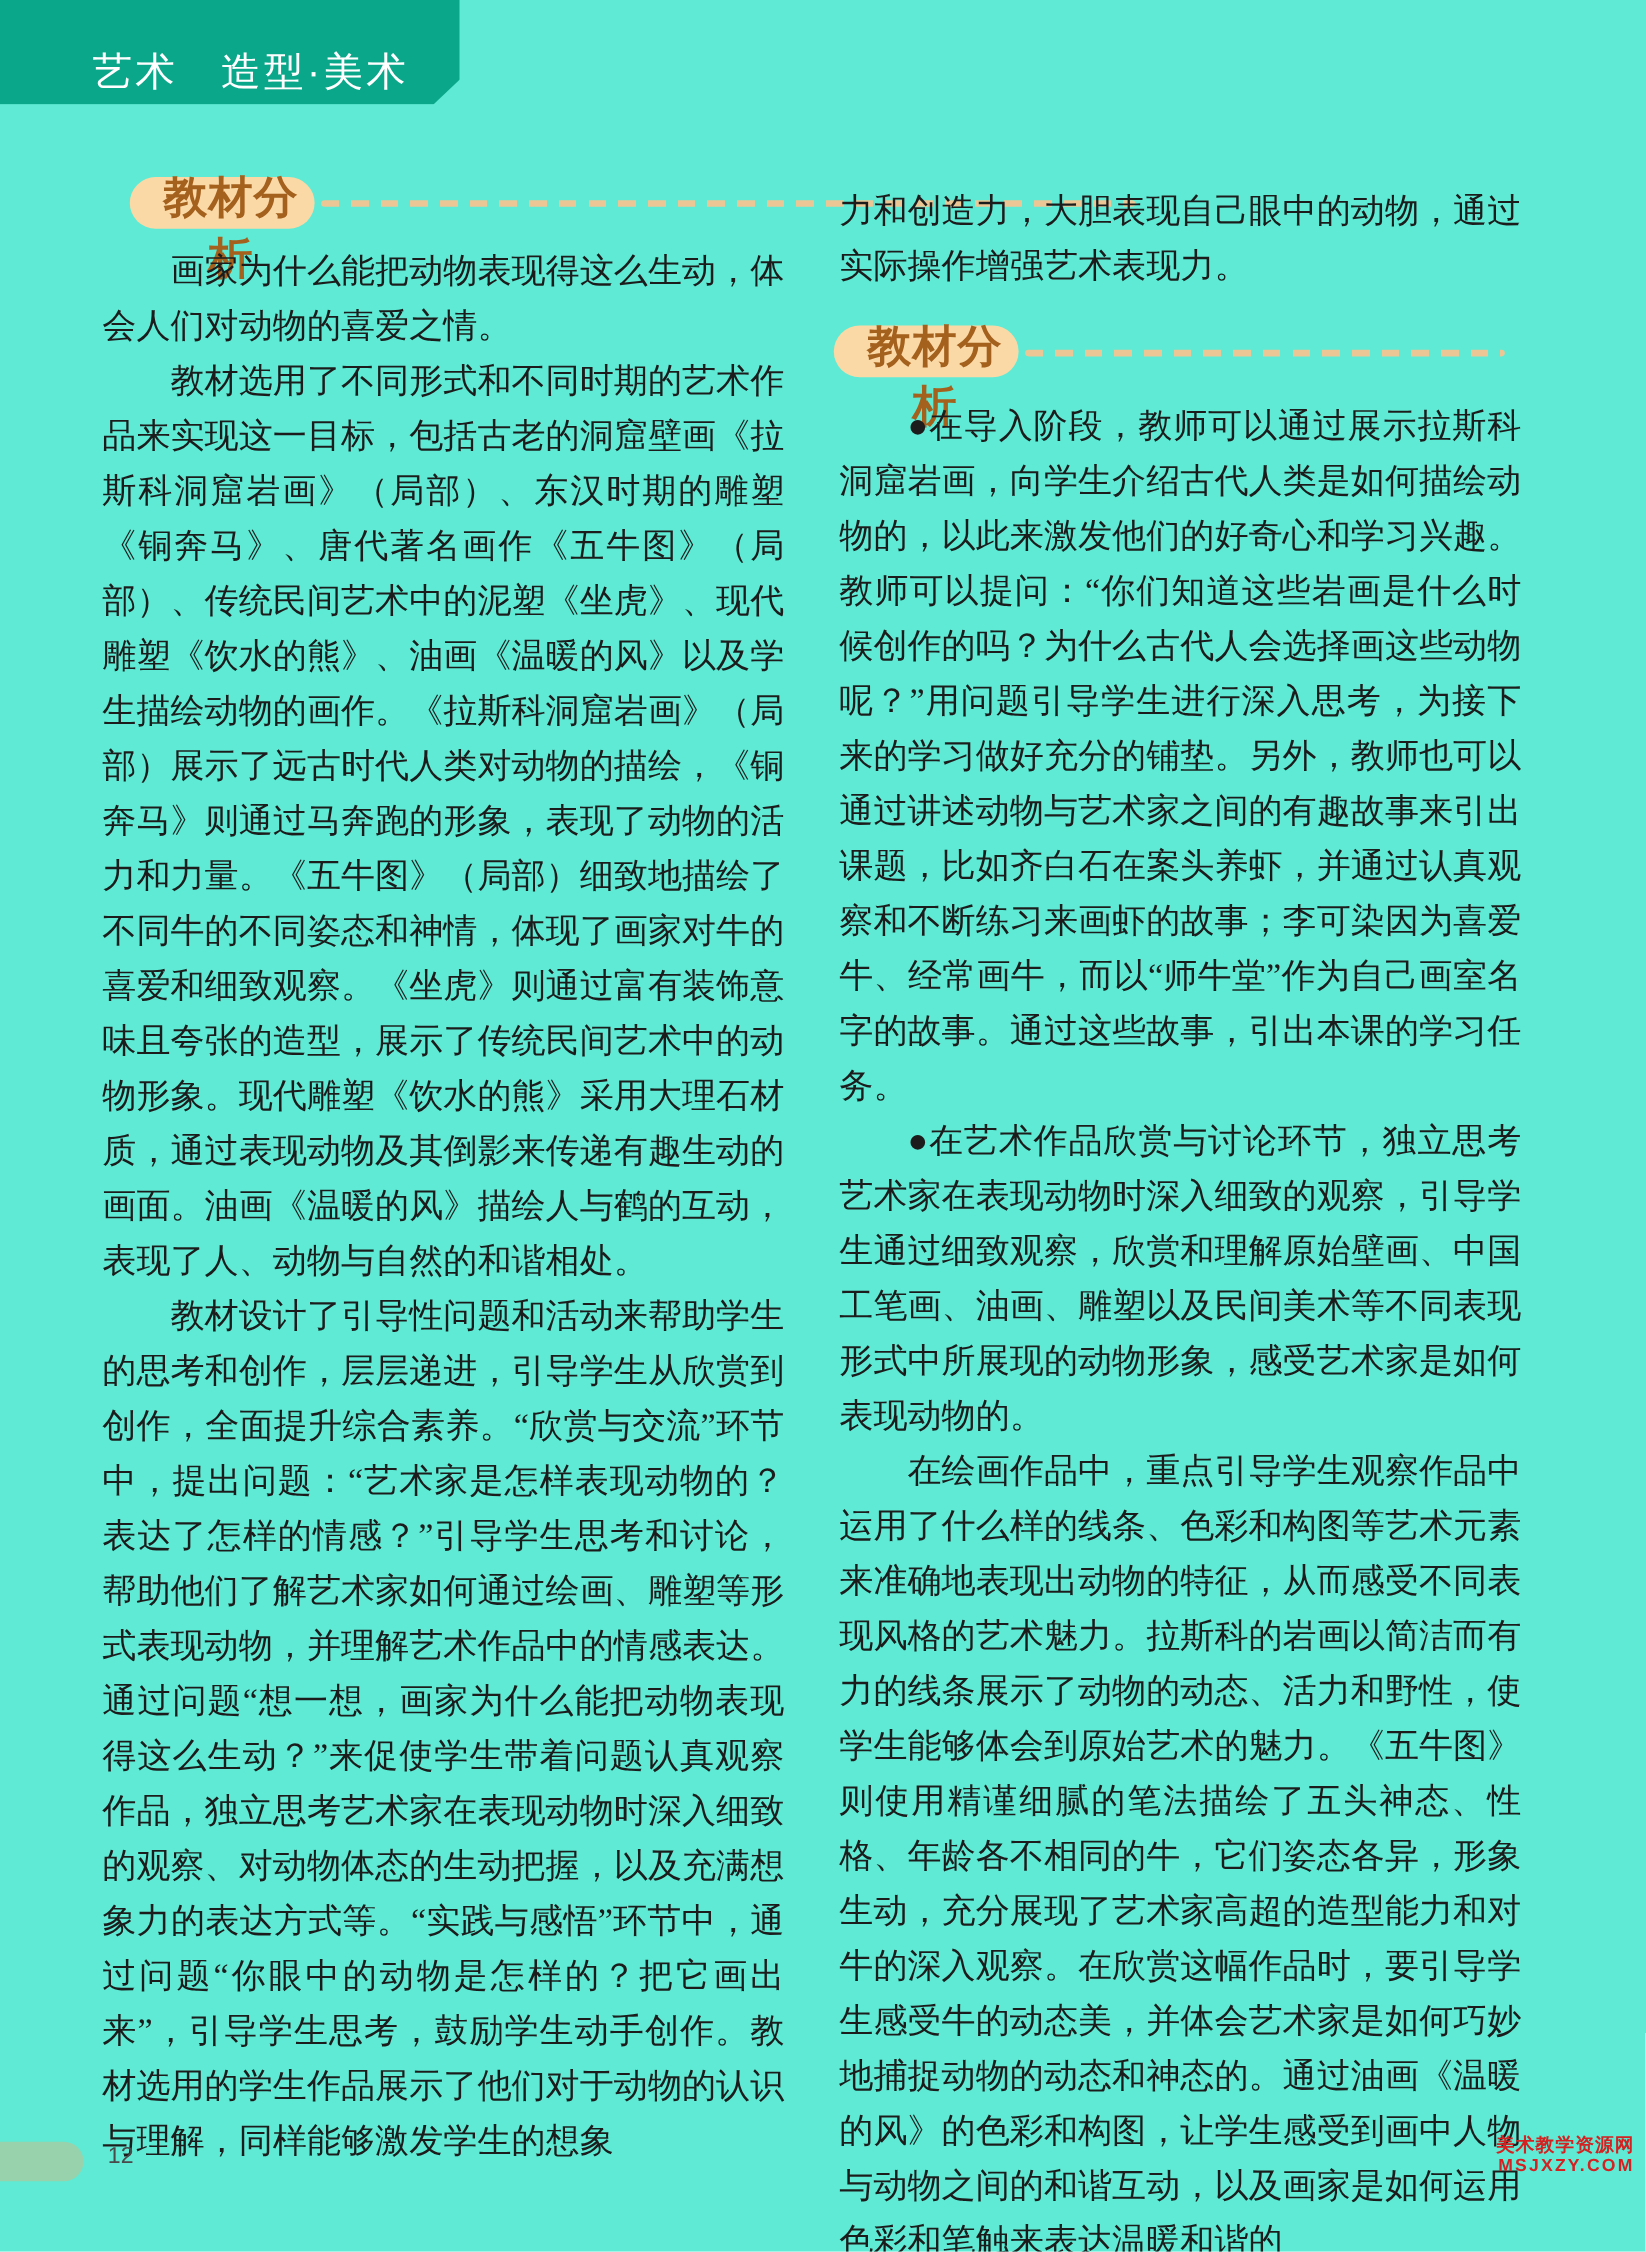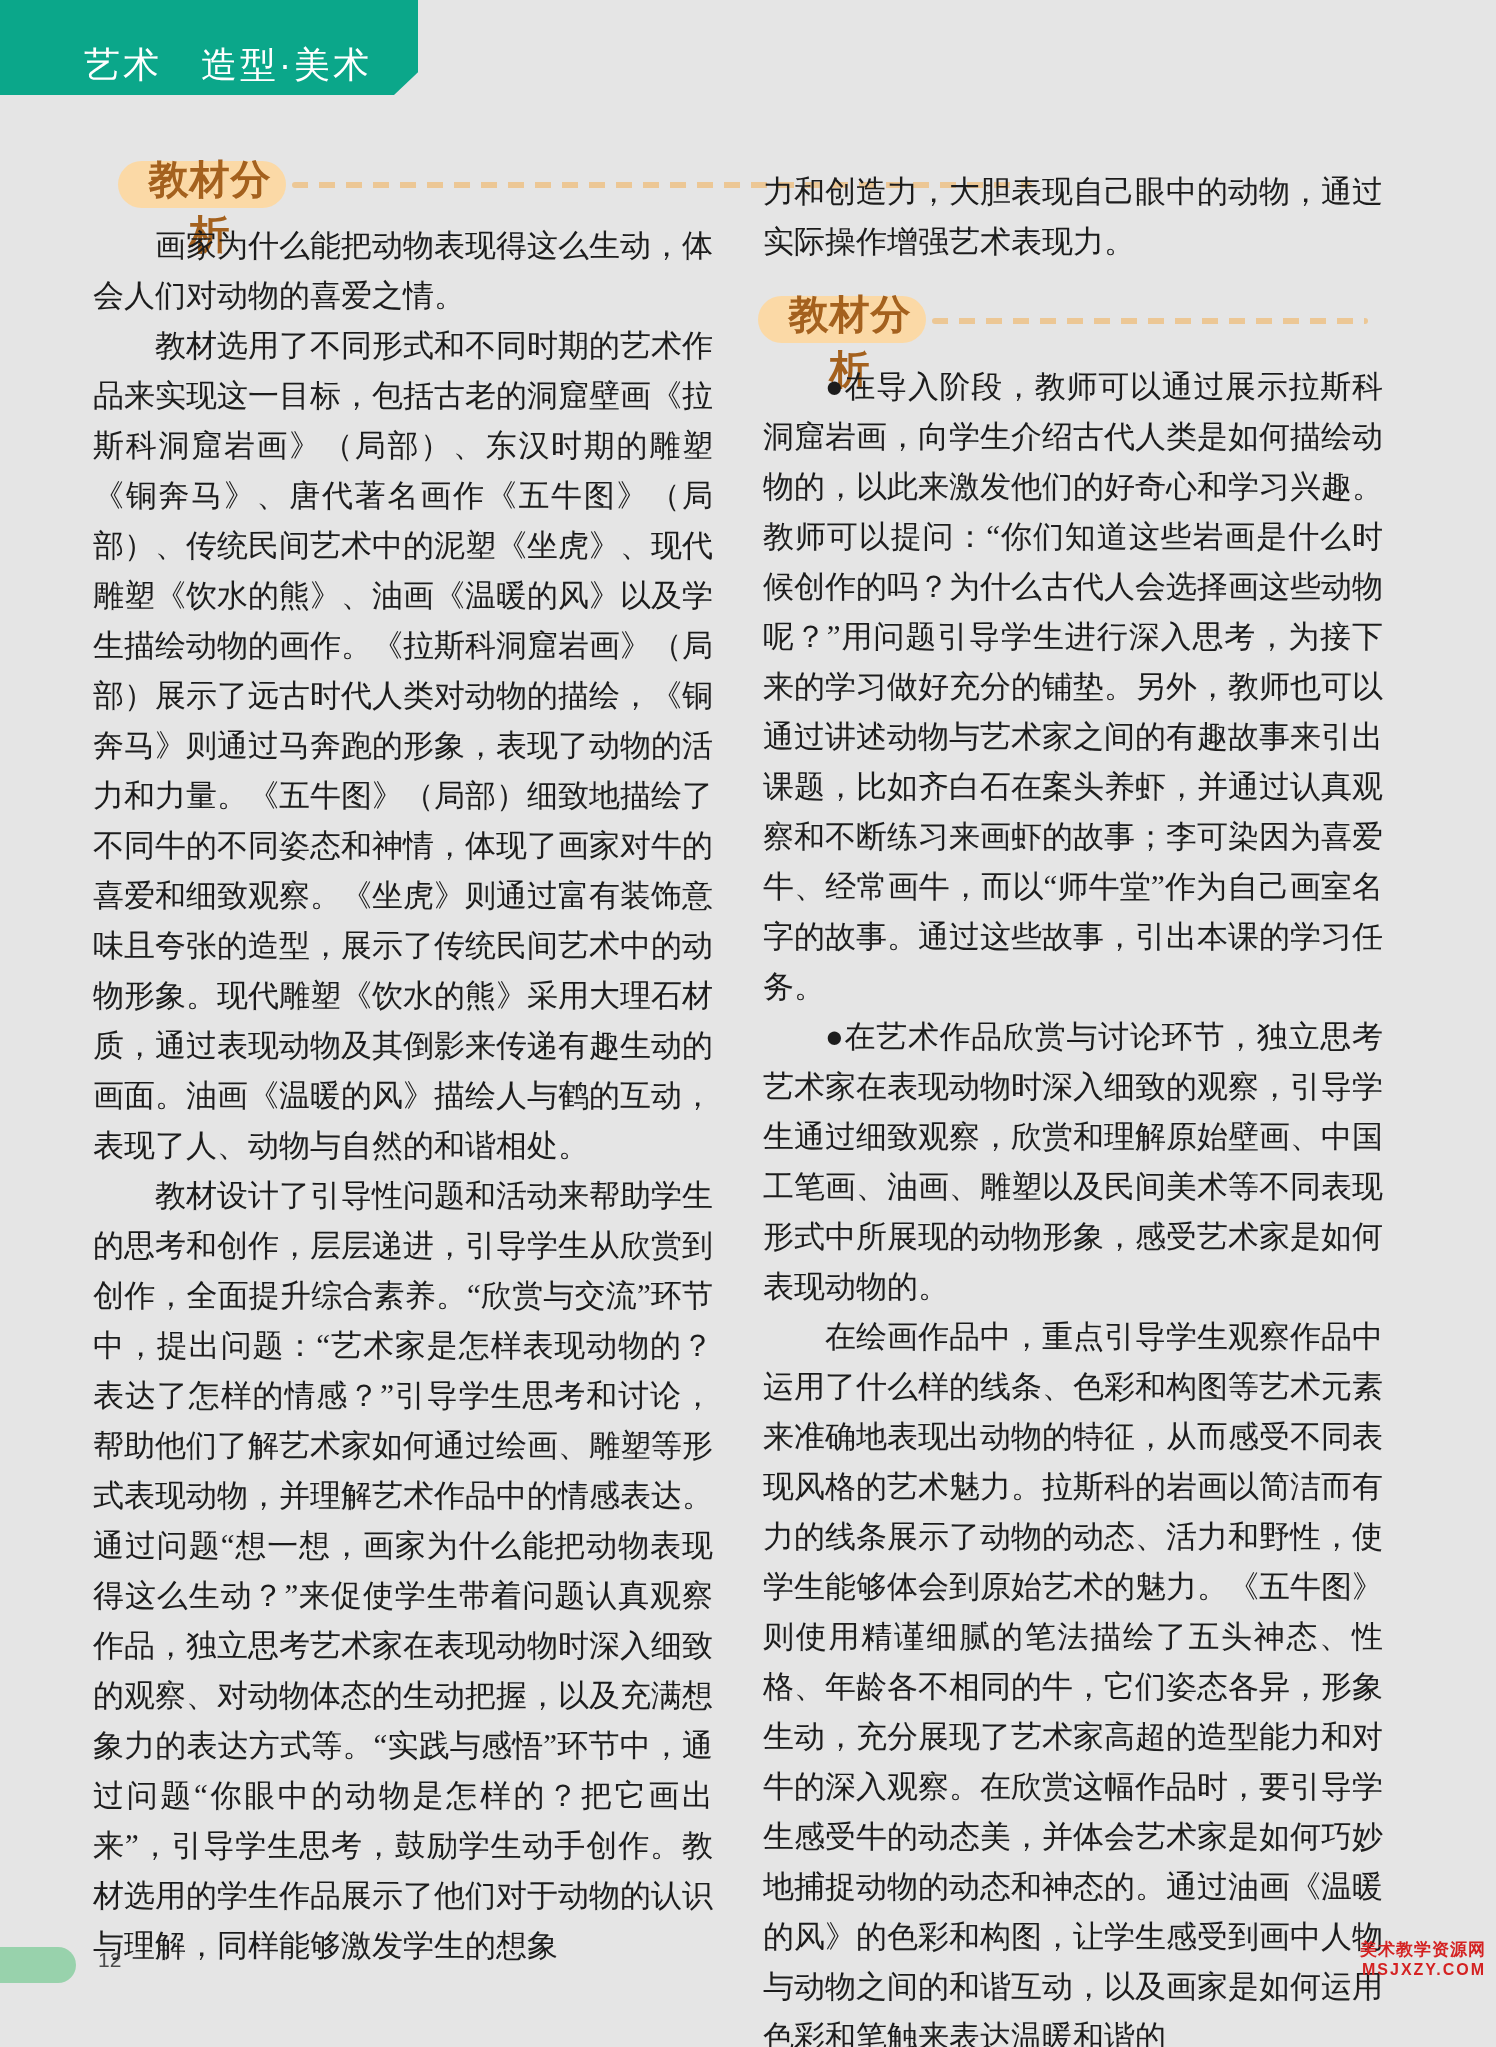--- a/index.html
+++ b/index.html
@@ -9,21 +9,21 @@
     --dash:#ecc795;
     --page-pill:#98d2ac;
     --watermark:#d42222;
     --body-text:#1c1c1c;
   }
   *{margin:0;padding:0;box-sizing:border-box;}
   html,body{background:#ffffff;}
   .page{
     position:relative;
     width:1496px;height:2047px;
-    background:#e5e5e5;
+    background:#5eead4;
     overflow:hidden;
     font-family:"Liberation Serif","DejaVu Serif",serif;
     color:var(--body-text);
   }
   
   .header-tab{
     position:absolute;left:0;top:0;
     width:418px;height:95px;
     background:var(--tab-green);
     clip-path:polygon(0 0,100% 0,100% 76%,calc(100% - 24px) 100%,0 100%);

